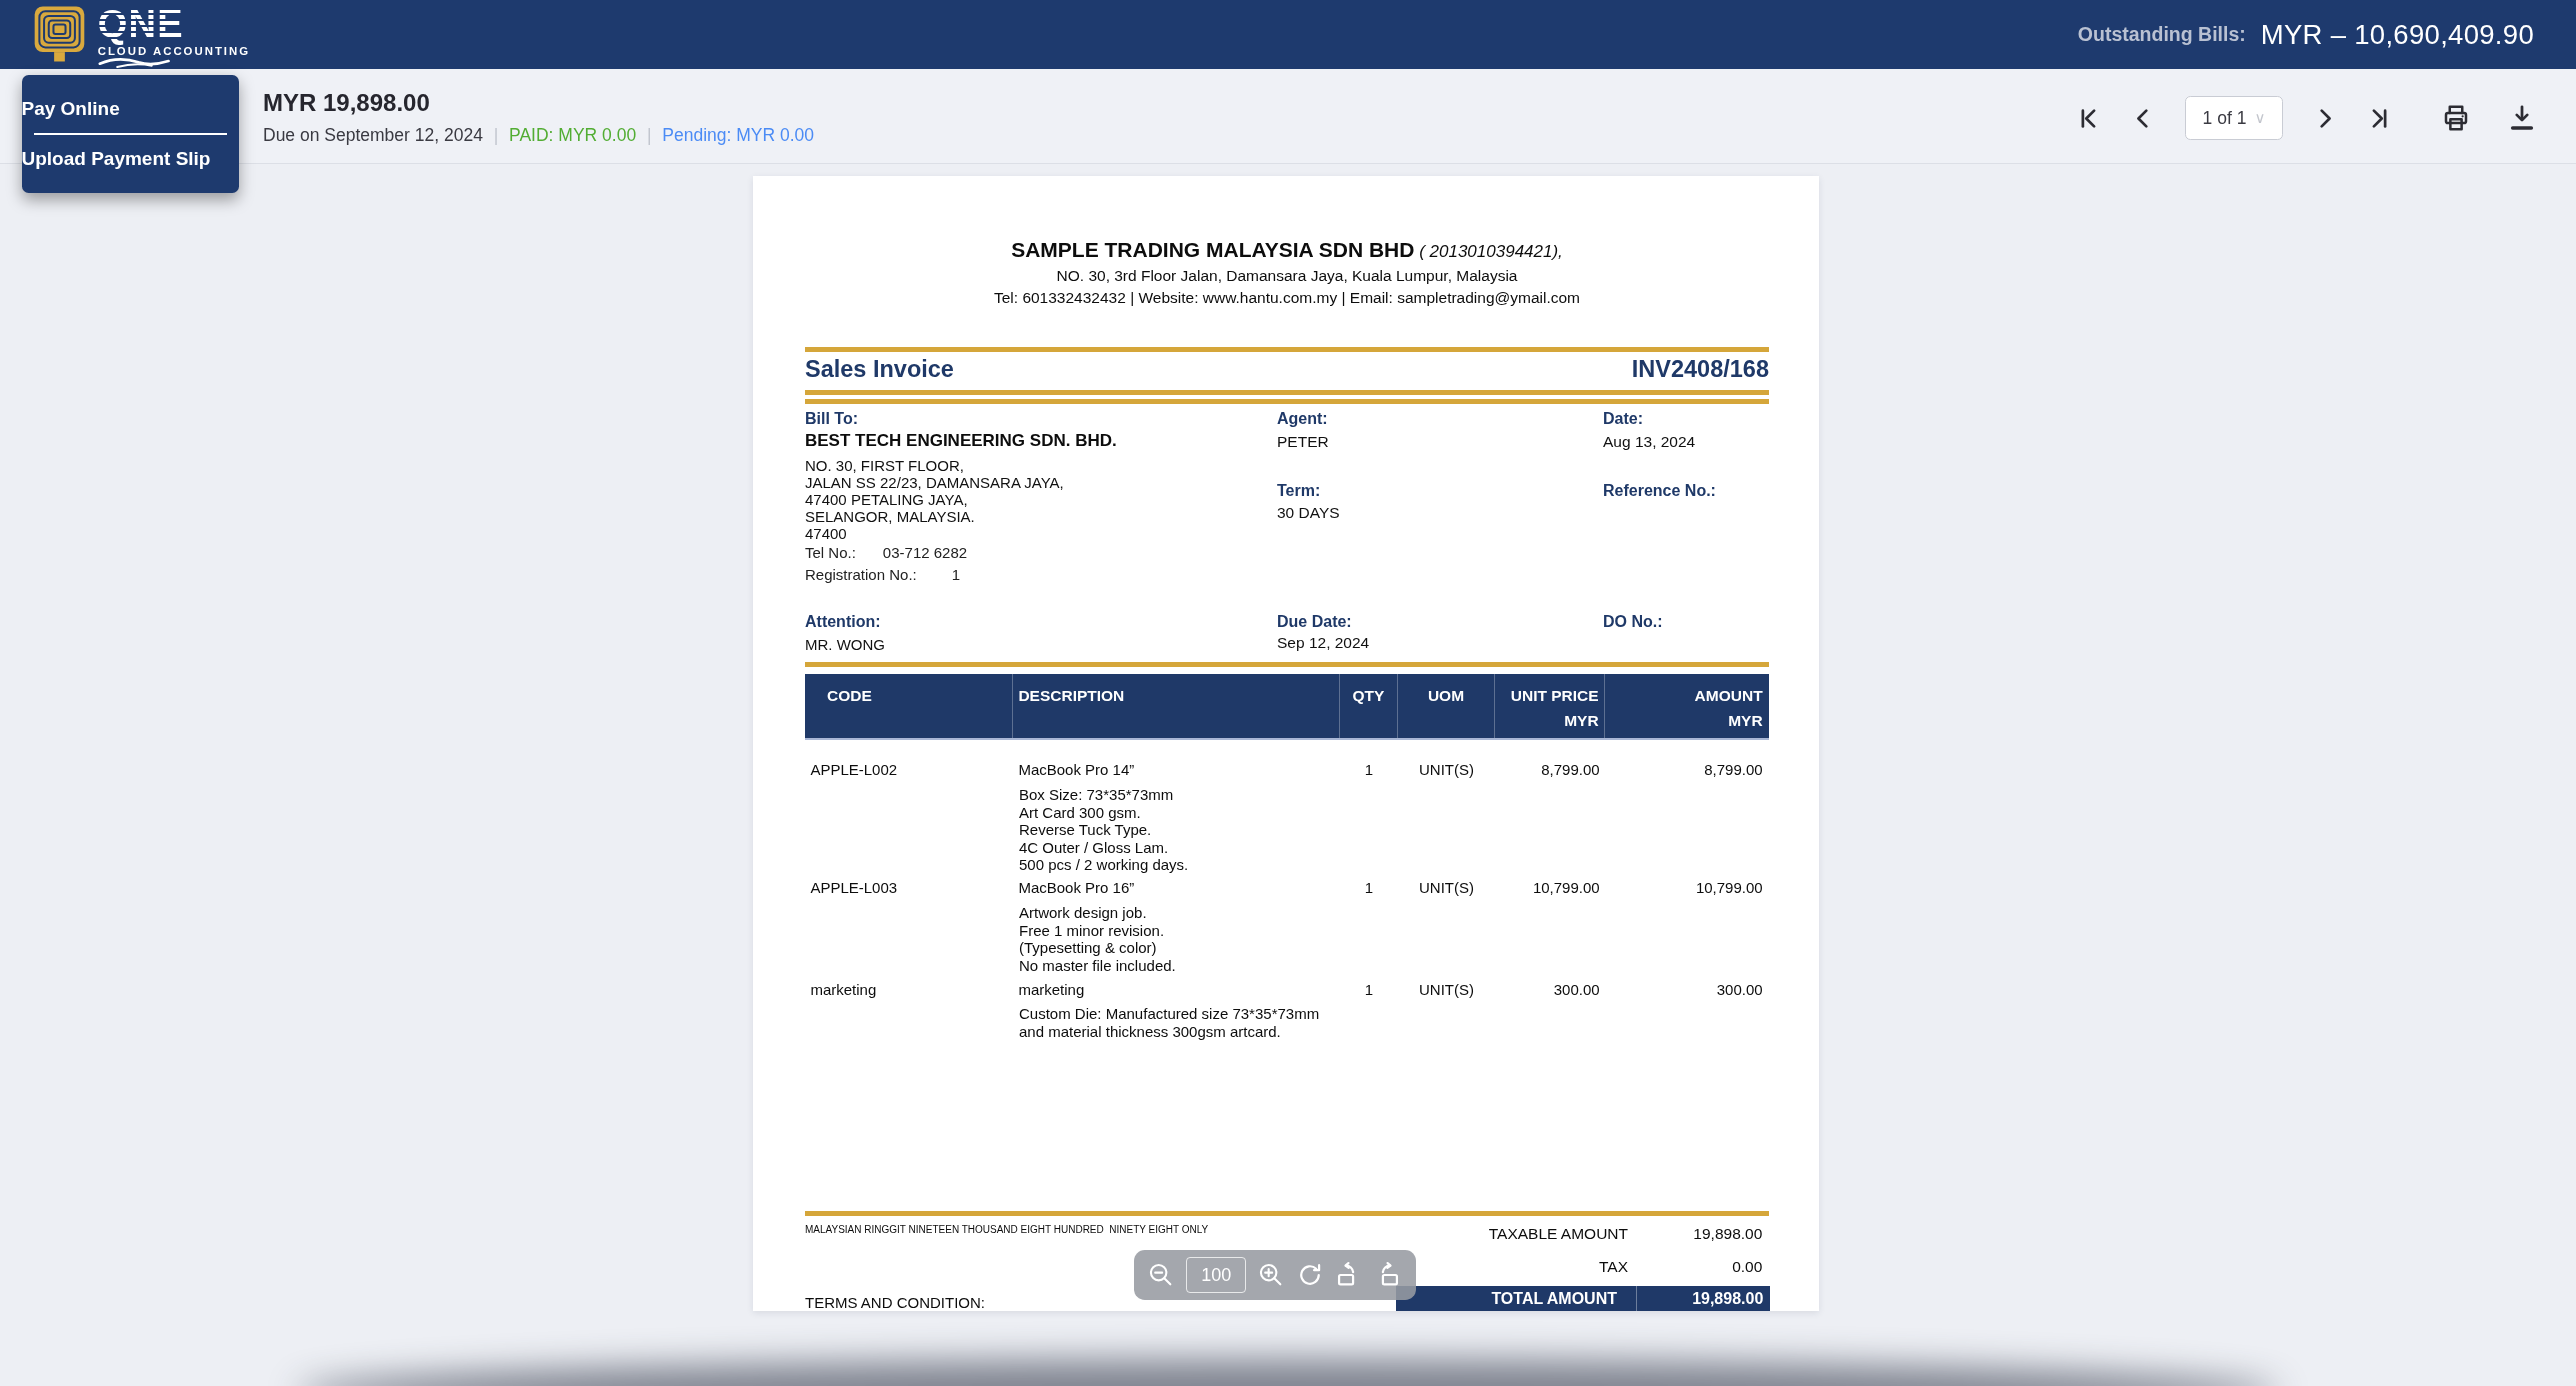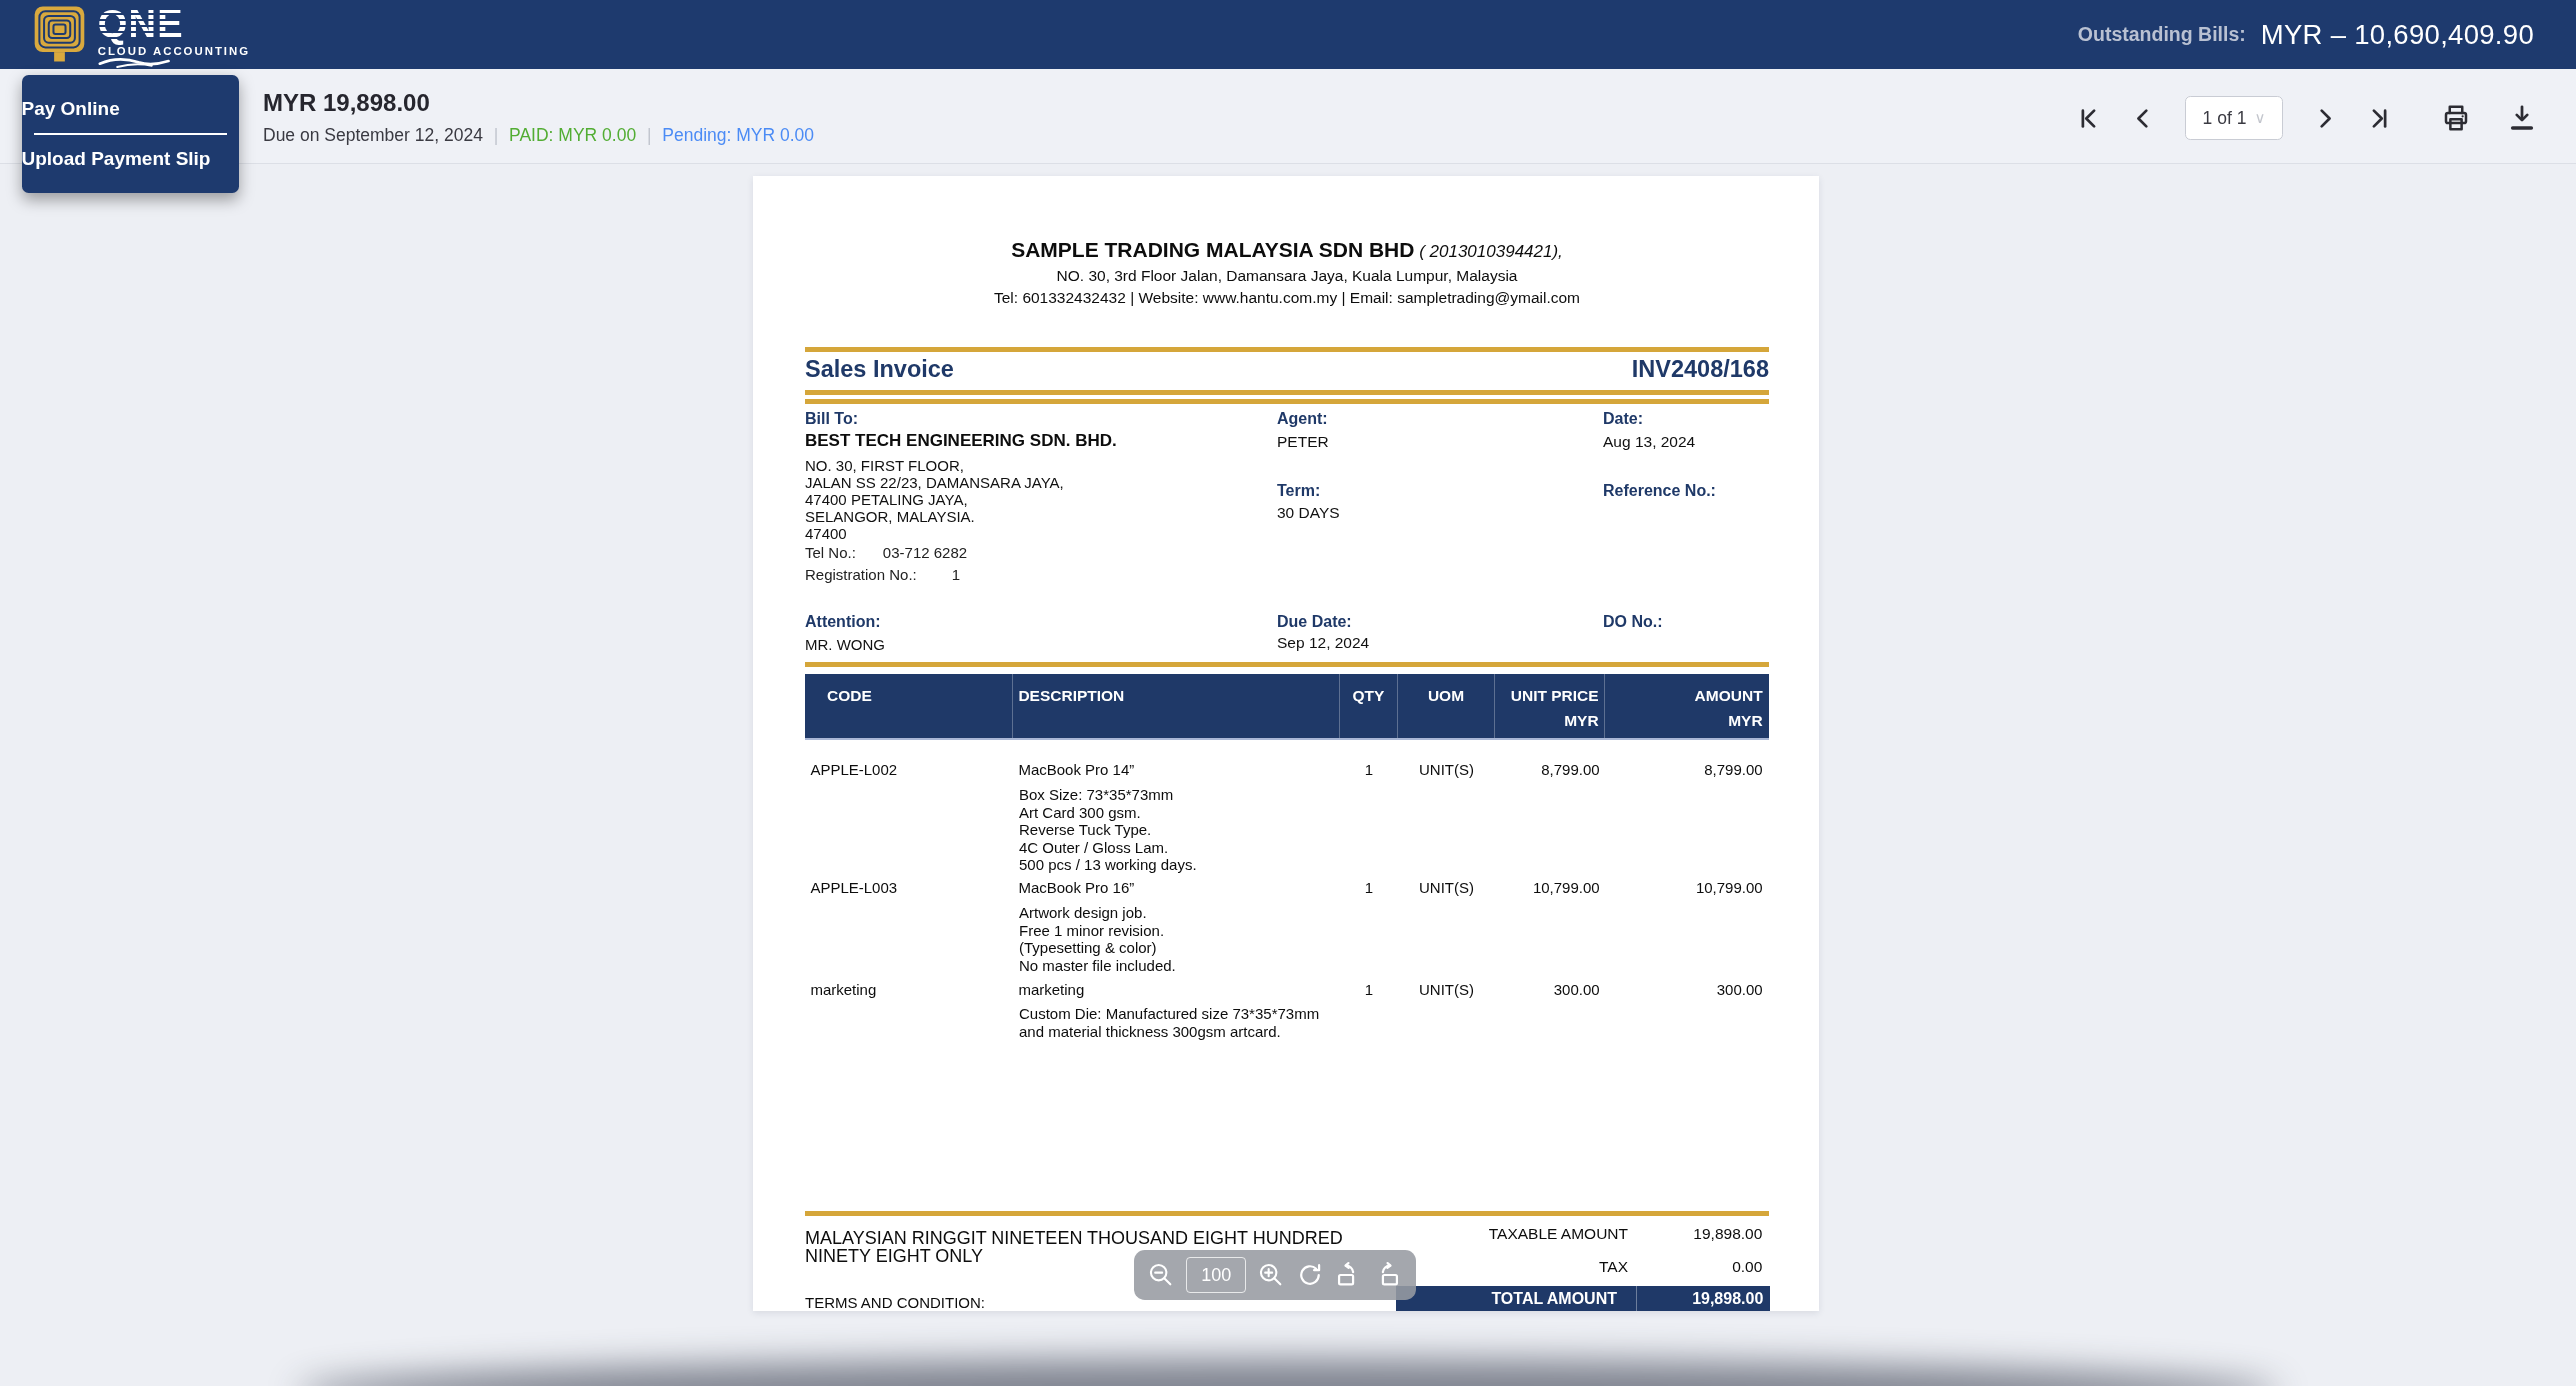--- a/index.html
+++ b/index.html
@@ -130,21 +130,21 @@
   .tc-uom { text-align:center; }
   .tc-unit { text-align:right; padding-right:5.4px; }
   .tc-amt { text-align:right; padding-right:5.4px; }
   .details { position:absolute; left:214px; width:323px; font-size:15px; color:#0d0d0d; line-height:17.5px; }
 
   .r1 { top:585px; } .d1 { top:610px; }
   .r2 { top:703px; } .d2 { top:728px; }
   .r3 { top:805px; } .d3 { top:829px; }
 
   
-  .words { position:absolute; top:1045px; left:0; width:568px; font-size:18px; color:#0d0d0d; line-height:18px; white-space:pre-wrap;margin-top:8px; }
+  .words { position:absolute; top:1045px; left:0; width:568px; font-size:10px; color:#0d0d0d; line-height:18px; white-space:pre-wrap; }
   .tot-row { position:absolute; width:964px; left:0; font-size:15.5px; color:#0d0d0d; }
   .tot-label { position:absolute; right:141px; width:336px; text-align:right; }
   .tot-value { position:absolute; right:6.7px; width:128px; text-align:right; }
   .tr-taxable { top:1049px; } .tr-tax { top:1082px; }
   .total-bar { position:absolute; top:1110px; left:591px; width:374px; height:25.5px; background:#1f3968; color:#fff;
                display:flex; align-items:center; }
   .total-bar-label { width:241px; text-align:right; font-weight:700; font-size:16px; padding-right:19px;
                      border-right:0.7px solid rgba(255,255,255,.35); height:100%; display:flex; align-items:center; justify-content:flex-end; }
   .total-bar-value { flex:1; text-align:right; font-weight:700; font-size:16px; padding-right:6.7px; }
   .terms { position:absolute; top:1118px; left:0; font-size:15px; color:#0d0d0d; }
@@ -334,21 +334,21 @@
       <div class="tc-qty">1</div>
       <div class="tc-uom">UNIT(S)</div>
       <div class="tc-unit">8,799.00</div>
       <div class="tc-amt">8,799.00</div>
     </div>
     <div class="details d1">
       <div>Box Size: 73*35*73mm</div>
       <div>Art Card 300 gsm.</div>
       <div>Reverse Tuck Type.</div>
       <div>4C Outer / Gloss Lam.</div>
-      <div>500 pcs / 13 working days.</div>
+      <div>500 pcs / 2 working days.</div>
     </div>
 
     <div class="trow r2">
       <div class="tc-code">APPLE-L003</div>
       <div class="tc-desc">MacBook Pro 16”</div>
       <div class="tc-qty">1</div>
       <div class="tc-uom">UNIT(S)</div>
       <div class="tc-unit">10,799.00</div>
       <div class="tc-amt">10,799.00</div>
     </div>

